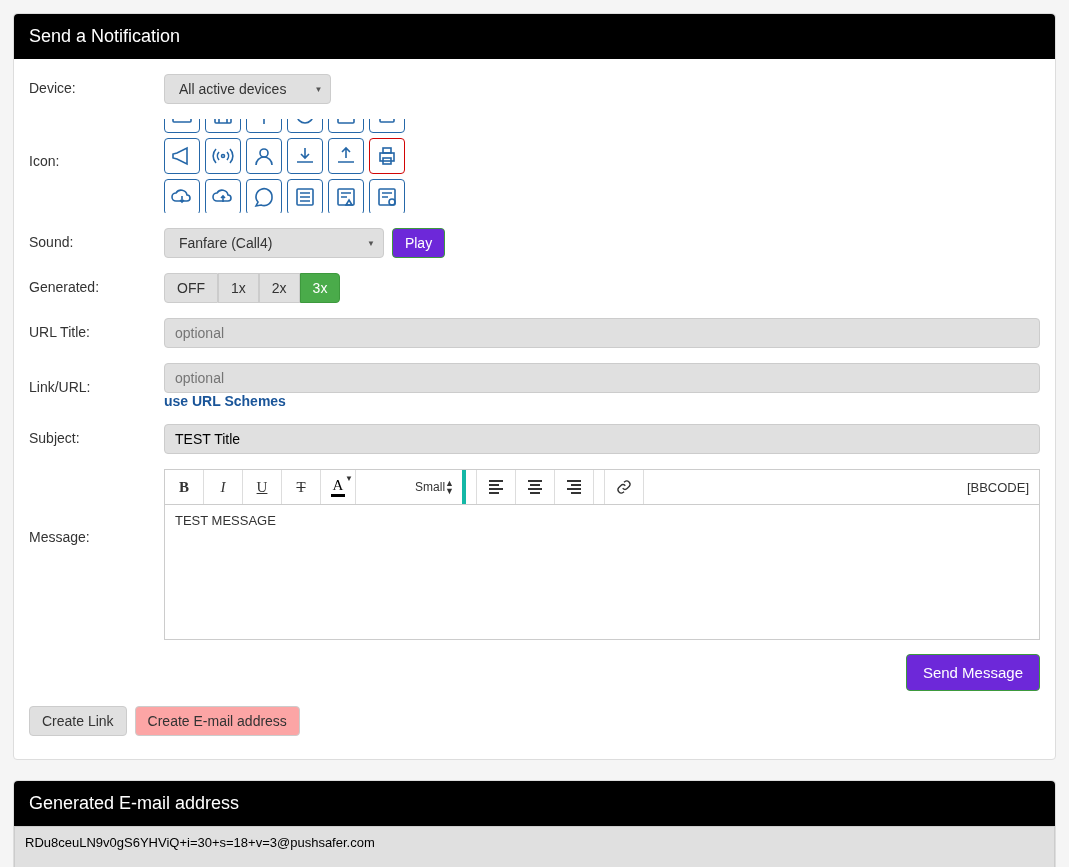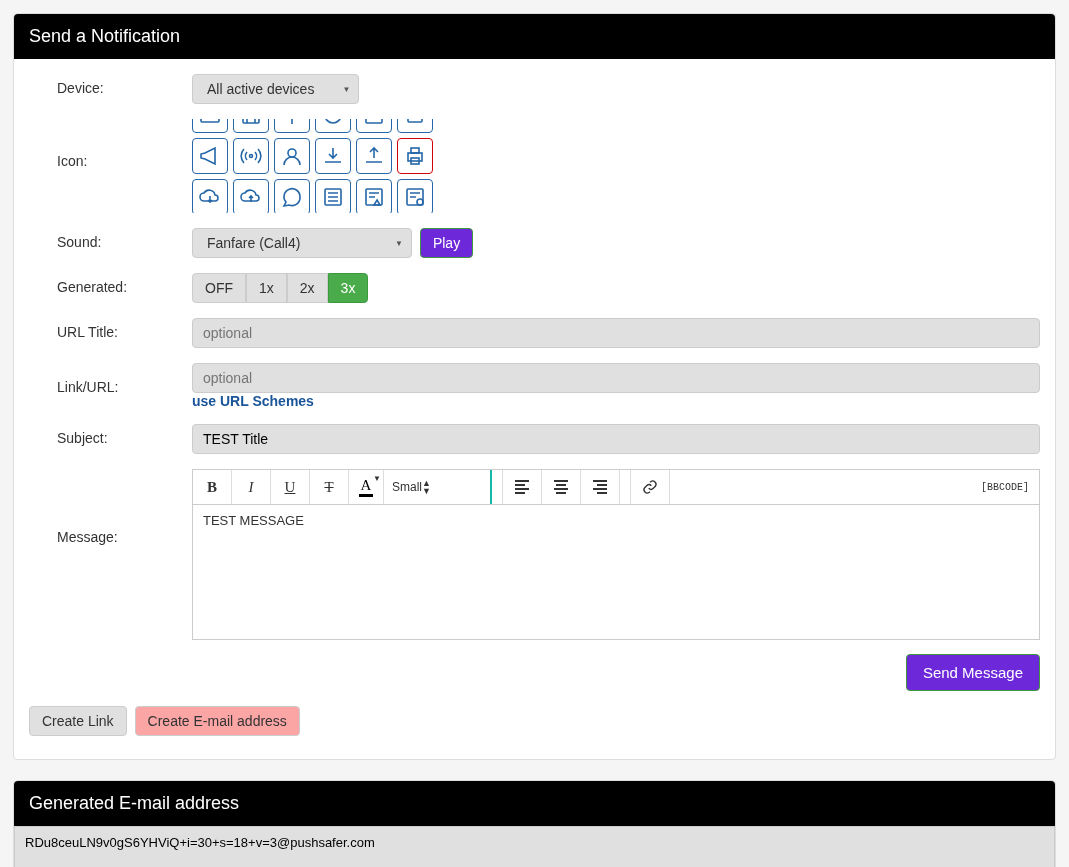--- a/index.html
+++ b/index.html
@@ -29,21 +29,20 @@
 }
 .form-row {
   display: flex;
   margin-bottom: 15px;
   align-items: flex-start;
 }
 .form-label {
   width: 135px;
   flex-shrink: 0;
   padding-top: 6px;
-  margin-left: 28px;
 }
 .form-content {
   flex: 1;
 }
 .select-box {
   display: inline-block;
   background: #e0e0e0;
   border: 1px solid #ccc;
   border-radius: 4px;
   padding: 6px 44px 6px 14px;
@@ -128,30 +127,30 @@
   cursor: pointer;
   font-family: Georgia, serif;
   font-size: 15px;
 }
 .tb-sep { width: 10px; border-right: 1px solid #ddd; background:#fff;}
 .tb-size {
   width: 90px;
   display: flex;
   align-items: center;
   padding: 0 8px;
-  border-right: 2px solid #14b8a6;
+  border-right: 4px solid #14b8a6;
   font-size: 12px;
-  justify-content: flex-start;
+  justify-content: flex-end;
   cursor: pointer;
 }
 .tb-color { position: relative; }
 .tb-color .letter { color: #000; border-bottom: 3px solid #000; position: relative; padding:0 2px;}
 .tb-color .carr { font-size:8px; position:absolute; top:4px; right:2px;}
 .tb-spacer { flex:1; }
-.tb-bbcode { padding: 0 10px; display:flex; align-items:center; font-size:10px; cursor:pointer;font-family:Liberation Mono, monospace;}
+.tb-bbcode { padding: 0 10px; display:flex; align-items:center; font-size:13px; cursor:pointer;}
 .editor-area {
   min-height: 118px;
   padding: 8px 10px;
   font-size: 13px;
 }
 .action-row { text-align: right; margin-top: 14px; }
 .btn-lg { padding: 9px 16px; font-size: 15px;}
 .link-btn-row { margin: 6px 0 8px 0; display:flex; gap:8px;}
 .textarea-gen {
   width: 100%;

